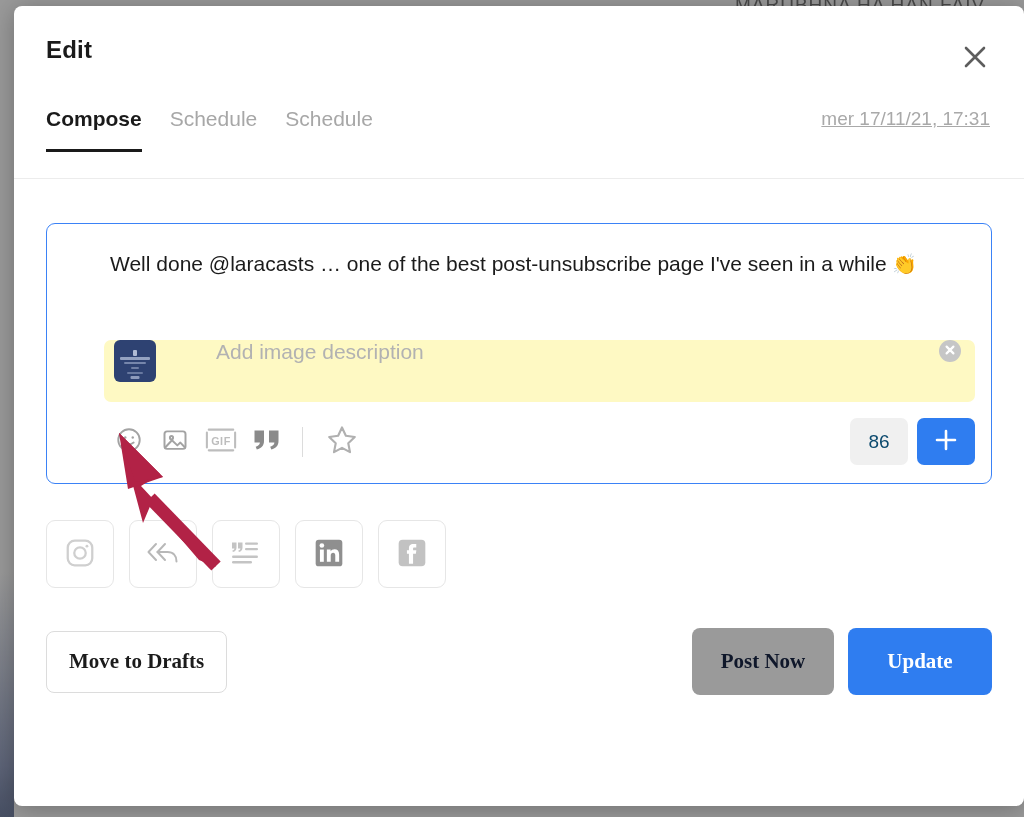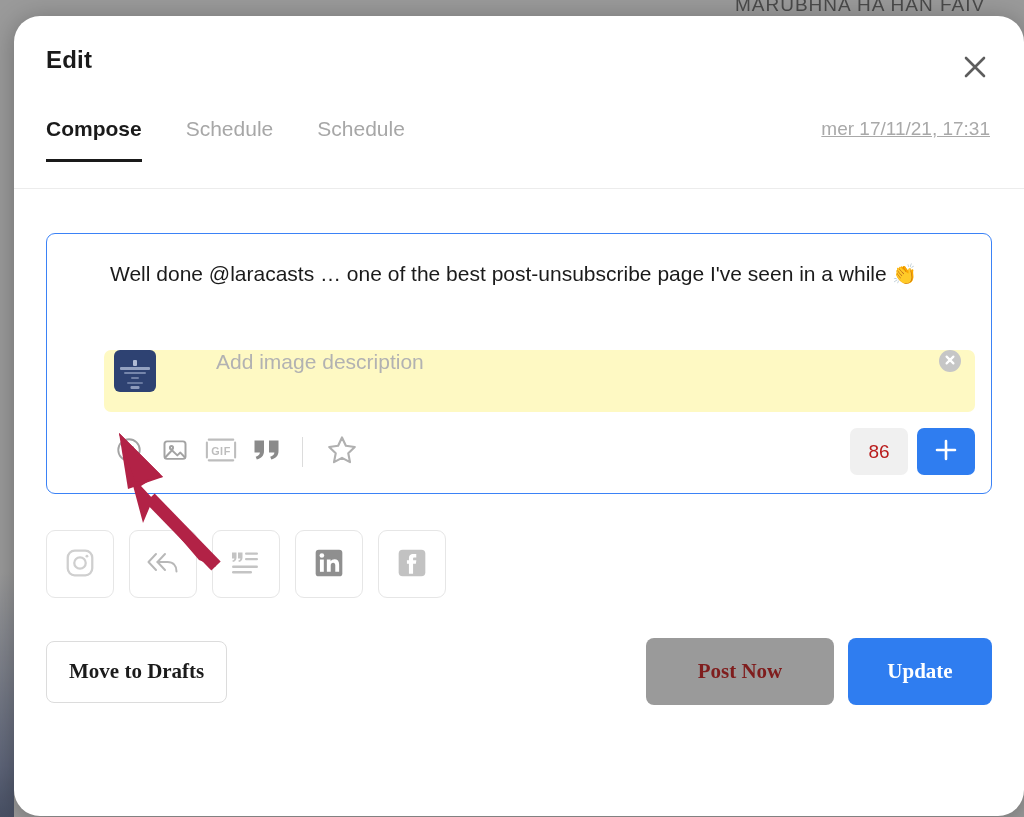--- a/index.html
+++ b/index.html
@@ -36,25 +36,25 @@
     position: absolute;
     top: 0; left: 0;
     width: 14px; height: 817px;
     background: linear-gradient(180deg,#9a9a9a 0%,#9a9a9a 70%,#5d6478 94%,#474f63 100%);
   }
 
   
   #modal {
     position: absolute;
     left: 14px;
-    top: 16px;
+    top: 6px;
     width: 1010px;
     height: 800px;
     background: #ffffff;
-    border-radius: 26px;
+    border-radius: 8px;
     box-shadow: 0 3px 26px rgba(0,0,0,.28);
     overflow: hidden;
   }
 
   
   .modal-header {
     position: relative;
     padding: 30px 34px 0 32px;
     height: 100px;
   }
@@ -82,21 +82,21 @@
   
   .tabs-row {
     position: relative;
     padding: 0 34px 0 32px;
     height: 72px;
     display: flex;
     align-items: flex-start;
   }
   .tabs {
     display: flex;
-    gap: 16px;
+    gap: 0;
     align-items: flex-start;
   }
   .tab {
     font-size: 21px;
     color: #a7a7a7;
     padding: 0 0 20px 0;
     margin-right: 28px;
     cursor: pointer;
     background: none;
     border: none;
@@ -241,21 +241,21 @@
   }
   .char-count {
     width: 58px;
     height: 47px;
     background: #f0f0f0;
     border-radius: 7px;
     display: flex;
     align-items: center;
     justify-content: center;
     font-size: 19px;
-    color: #b91c1c;
+    color: #0c4a6e;
   }
   .add-btn {
     width: 58px;
     height: 47px;
     background: #2f7df0;
     border-radius: 7px;
     display: flex;
     align-items: center;
     justify-content: center;
     cursor: pointer;
@@ -301,22 +301,22 @@
     font-weight: bold;
   }
   .footer-right {
     margin-left: auto;
     display: flex;
     gap: 14px;
   }
   .btn-post {
     background: #9a9a9a;
     border: none;
-    color: #7f1d1d;
-    width: 188px;
+    color: #0f172a;
+    width: 142px;
     height: 67px;
     font-weight: bold;
   }
   .btn-update {
     background: #2f7df0;
     border: none;
     color: #fff;
     width: 144px;
     height: 67px;
     font-weight: bold;

